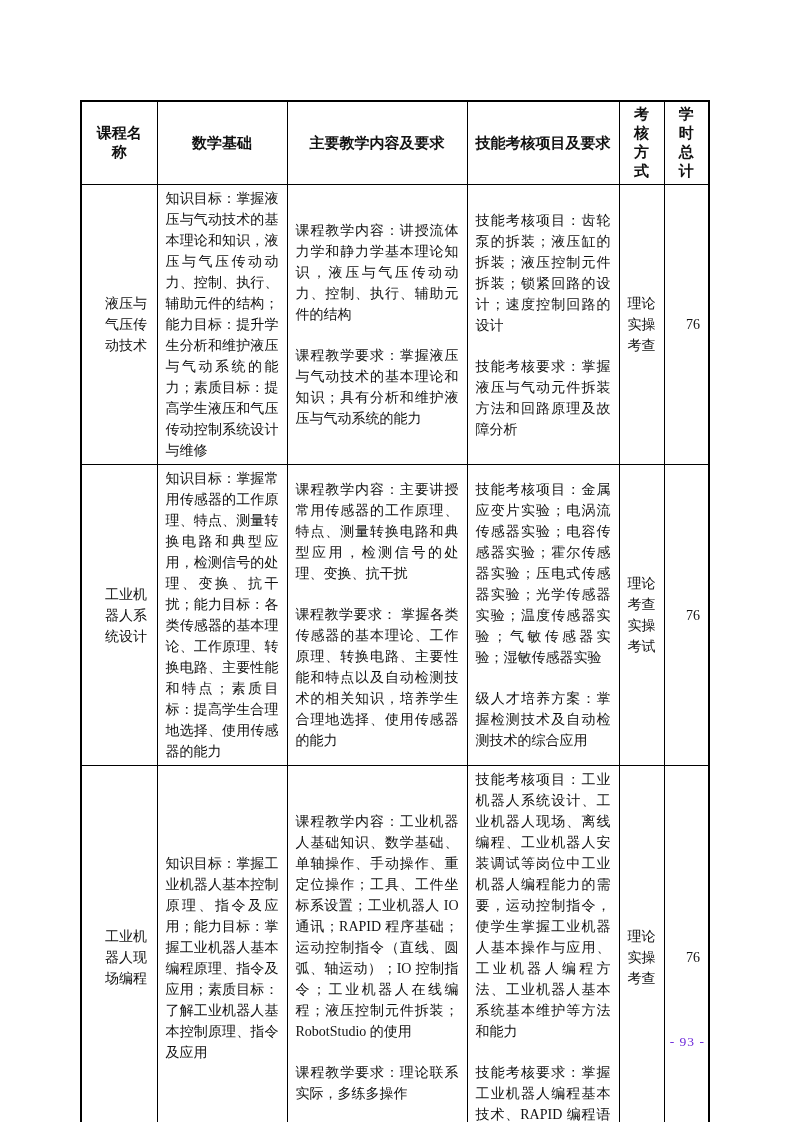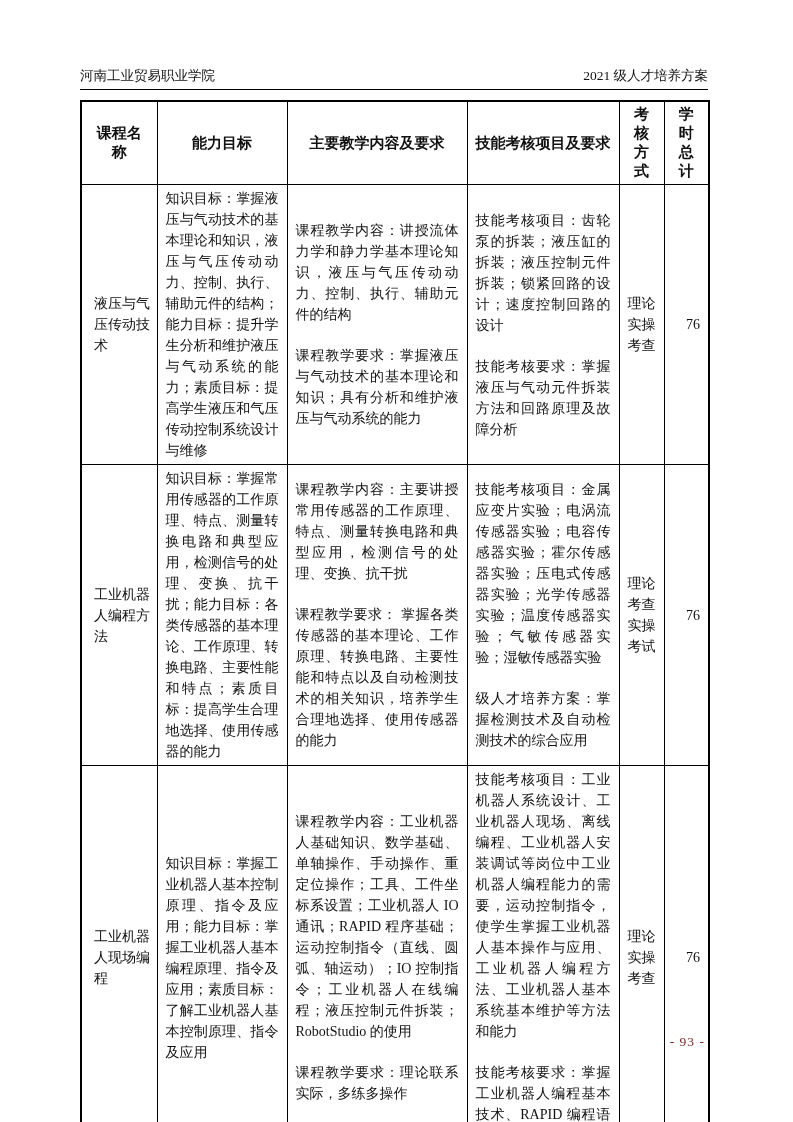--- a/index.html
+++ b/index.html
@@ -34,63 +34,59 @@
   }
   .course-table td{
     font-size:14px;line-height:21px;
   }
   tr.hdr{height:40px;}
   tr.r1{height:214px;}
   tr.r2{height:250px;}
   tr.r3{height:309px;}
 
   td.course{
-    text-align:left;padding-left:12px;padding-right:6px;
+    text-align:left;padding-left:23px;padding-right:6px;
   }
   td.justify{
     text-align:justify;
     text-justify:inter-ideograph;
   }
   td.method{
     text-align:center;white-space:pre-line;padding:3px 2px;
   }
   td.hours{
     text-align:right;
   }
   .p1{margin:0 0 20px 0;}
   .p2{margin:0;}
 
   .page-number{
     position:absolute;top:1034px;right:88px;
-    font-size:13.5px;color:#7f1d1d;letter-spacing:1px;
+    font-size:13.5px;color:#6d28d9;letter-spacing:1px;
   }
 </style>
 </head>
 <body>
 
 <div class="page">
 
-  <div class="doc-header">
-    <span>河南工业贸易职业学院</span>
-    <span>2021 级人才培养方案</span>
-  </div>
 
   <table class="course-table">
     <colgroup>
       <col style="width:76px">
         <col style="width:130px">
         <col style="width:180px">
       <col style="width:152px">
         <col style="width:45px">
         <col style="width:45px">
     </colgroup>
     <thead>
       <tr class="hdr">
         <th>课程名称</th>
-        <th>能力目标</th>
+        <th>数学基础</th>
         <th>主要教学内容及要求</th>
         <th>技能考核项目及要求</th>
         <th>考核
 方式</th>
         <th>学时
 总计</th>
       </tr>
     </thead>
     <tbody>
       <tr class="r1">
@@ -103,21 +99,21 @@
         <td class="justify">
           <div class="p1">技能考核项目：齿轮泵的拆装；液压缸的拆装；液压控制元件拆装；锁紧回路的设计；速度控制回路的设计</div>
           <div class="p2">技能考核要求：掌握液压与气动元件拆装方法和回路原理及故障分析</div>
         </td>
         <td class="method">理论
 实操
 考查</td>
         <td class="hours">76</td>
       </tr>
       <tr class="r2">
-        <td class="course">工业机器人编程方法</td>
+        <td class="course">工业机器人系统设计</td>
         <td class="justify">知识目标：掌握常用传感器的工作原理、特点、测量转换电路和典型应用，检测信号的处理、变换、抗干扰；能力目标：各类传感器的基本理论、工作原理、转换电路、主要性能和特点；素质目标：提高学生合理地选择、使用传感器的能力</td>
         <td class="justify">
           <div class="p1">课程教学内容：主要讲授常用传感器的工作原理、特点、测量转换电路和典型应用，检测信号的处理、变换、抗干扰</div>
           <div class="p2">课程教学要求： 掌握各类传感器的基本理论、工作原理、转换电路、主要性能和特点以及自动检测技术的相关知识，培养学生合理地选择、使用传感器的能力</div>
         </td>
         <td class="justify">
           <div class="p1">技能考核项目：金属应变片实验；电涡流传感器实验；电容传感器实验；霍尔传感器实验；压电式传感器实验；光学传感器实验；温度传感器实验；气敏传感器实验；湿敏传感器实验</div>
           <div class="p2">级人才培养方案：掌握检测技术及自动检测技术的综合应用</div>
         </td>
         <td class="method">理论

